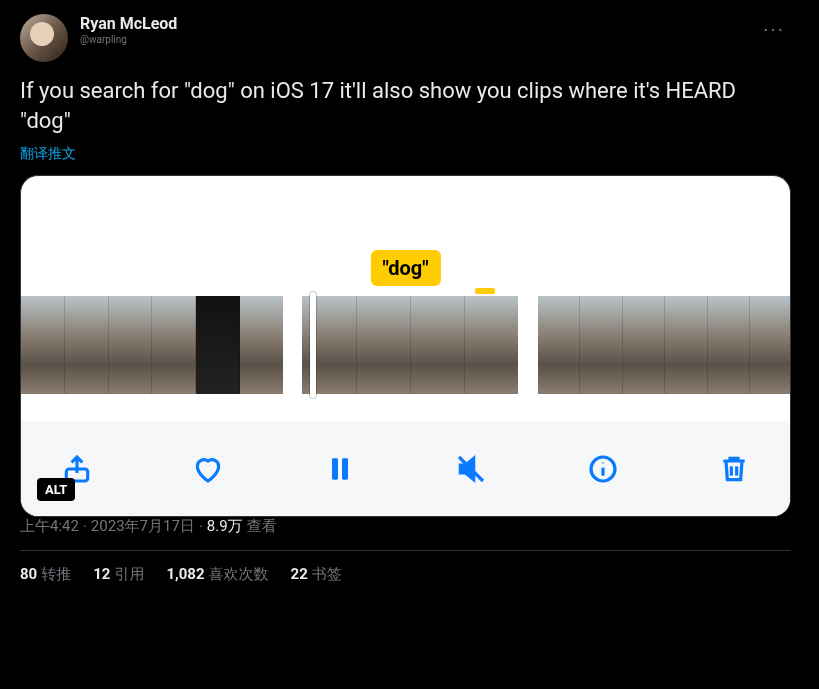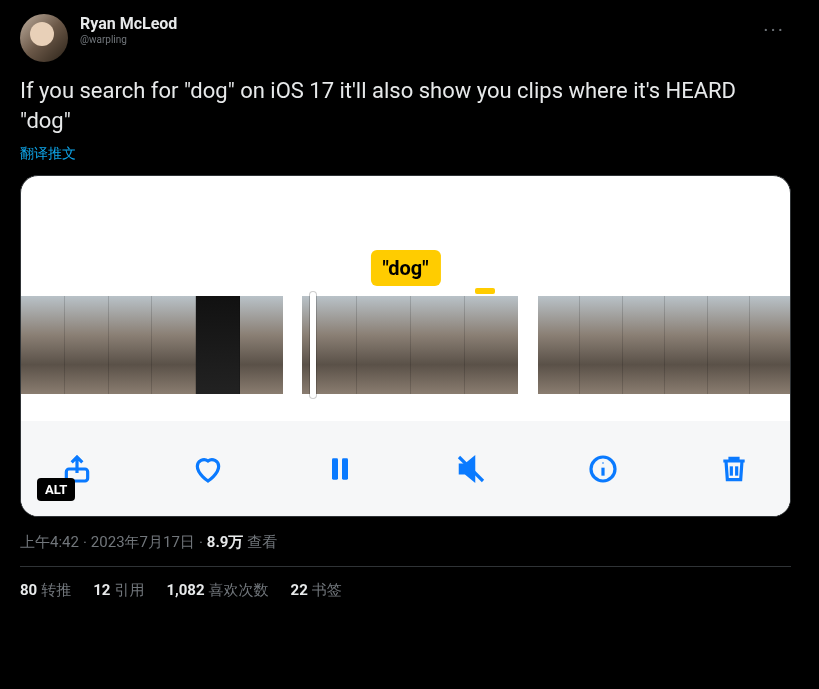--- a/index.html
+++ b/index.html
@@ -108,28 +108,27 @@
   .ctrl-icon svg { width:32px; height:32px; stroke:#0a7aff; fill:none; stroke-width:2.4; }
   .ctrl-icon.pause svg rect{ fill:#0a7aff; stroke:none; }
   .ctrl-icon.mute svg path{ stroke:#0a7aff; }
   .alt-badge{
     position:absolute; left:16px; bottom:15px;
     background:#000; color:#fff; font-size:13px; font-weight:700;
     padding:4px 8px; border-radius:4px;
     z-index:3;
   }
   .meta {
-    margin-top:16px;
     color:#71767b;
     font-size:15px;
     display:flex; align-items:center; gap:4px;
     padding-bottom:14px;
     border-bottom:1px solid #2f3336;
   }
-  .meta .views-count { color:#e7e9ea; font-weight:700; }
+  .meta .views-count { color:#e7e9ea; font-weight:400; }
   .stats {
     display:flex; gap:22px;
     padding:14px 0 0 0;
     font-size:15px;
     color:#71767b;
   }
   .stat .num { color:#e7e9ea; font-weight:700; margin-right:4px; }
 </style>
 </head>
 <body>

